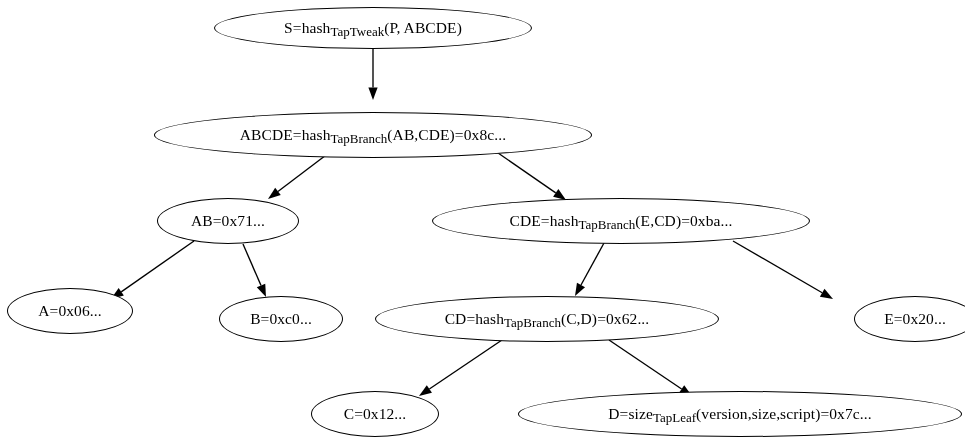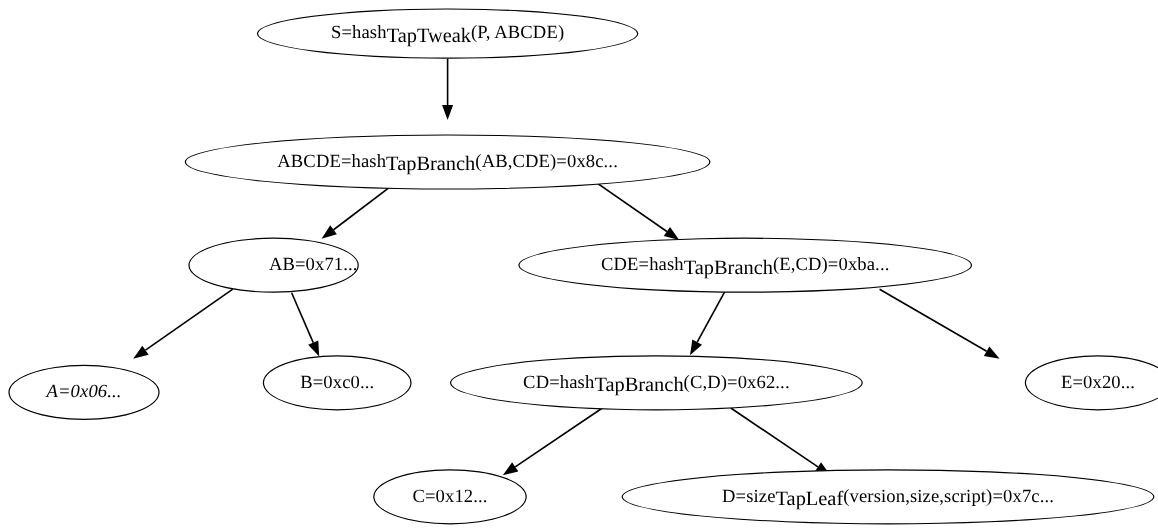--- a/index.html
+++ b/index.html
@@ -33,21 +33,21 @@
     background: #ffffff;
   }
   .node-label {
     color: #000000;
     font-size: 15.5px;
     line-height: 1;
     white-space: nowrap;
     letter-spacing: 0.1px;
   }
   .node-label sub {
-    font-size: 17px;
+    font-size: 13px;
     line-height: 0;
     vertical-align: baseline;
     position: relative;
     top: 3.2px;
     letter-spacing: 0;
   }
 </style>
 </head>
 <body>
 
@@ -92,27 +92,27 @@
       </g>
     </svg>
 
   <div id="node-layer">
       <div class="node" style="left: 214px; top: 7px; width: 318px; height: 42px;">
         <span class="node-label"><span>S=hash</span><sub>TapTweak</sub><span>(P, ABCDE)</span></span>
       </div>
       <div class="node" style="left: 154px; top: 112px; width: 438px; height: 46px;">
         <span class="node-label"><span>ABCDE=hash</span><sub>TapBranch</sub><span>(AB,CDE)=0x8c...</span></span>
       </div>
-      <div class="node" style="left: 157px; top: 198px; width: 142px; height: 46px; justify-content: flex-end;">
+      <div class="node" style="left: 157px; top: 198px; width: 142px; height: 46px;">
         <span class="node-label"><span>AB=0x71...</span></span>
       </div>
       <div class="node" style="left: 432px; top: 198px; width: 378px; height: 46px;">
         <span class="node-label"><span>CDE=hash</span><sub>TapBranch</sub><span>(E,CD)=0xba...</span></span>
       </div>
-      <div class="node" style="left: 7px; top: 304px; width: 126px; height: 46px; font-style: italic;">
+      <div class="node" style="left: 7px; top: 288px; width: 126px; height: 46px;">
         <span class="node-label"><span>A=0x06...</span></span>
       </div>
       <div class="node" style="left: 219px; top: 296px; width: 124px; height: 46px;">
         <span class="node-label"><span>B=0xc0...</span></span>
       </div>
       <div class="node" style="left: 375px; top: 296px; width: 344px; height: 46px;">
         <span class="node-label"><span>CD=hash</span><sub>TapBranch</sub><span>(C,D)=0x62...</span></span>
       </div>
       <div class="node" style="left: 854px; top: 296px; width: 122px; height: 46px;">
         <span class="node-label"><span>E=0x20...</span></span>

